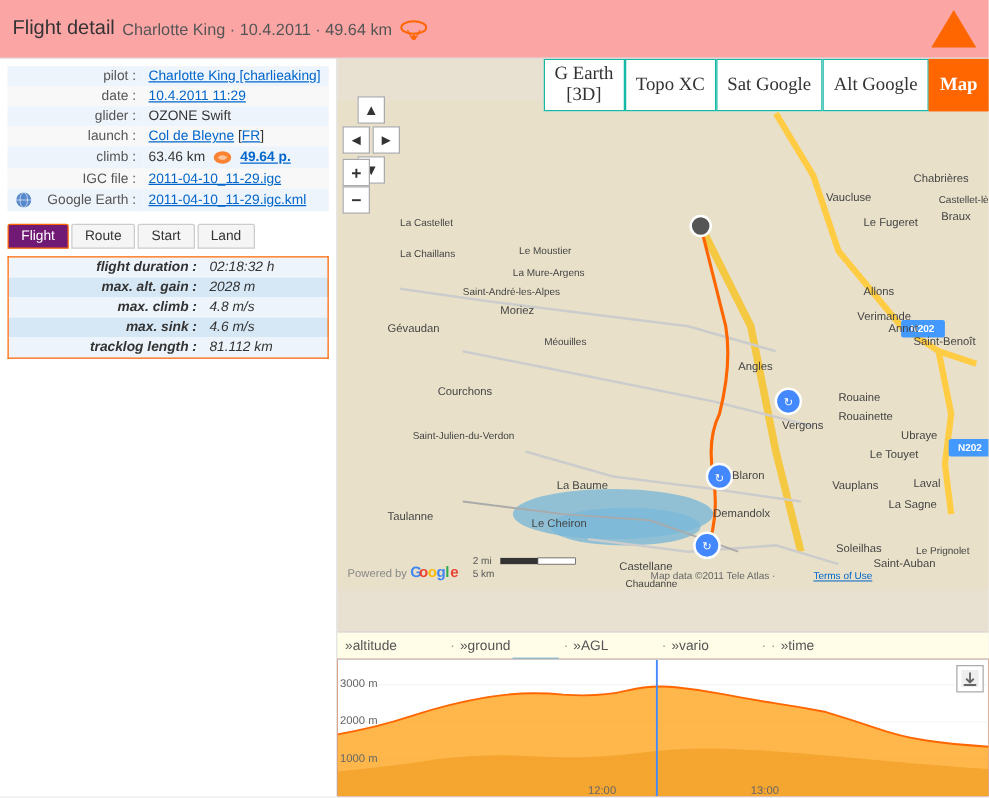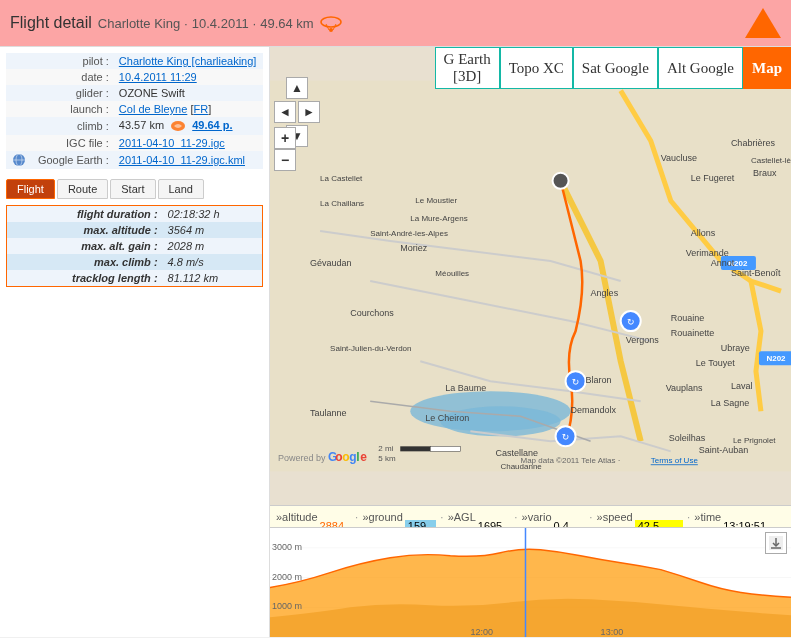--- a/index.html
+++ b/index.html
@@ -19,21 +19,21 @@
     .info-table tr td { padding: 2px 4px; font-size: 11px; }
     .info-table .label { text-align: right; color: #555; white-space: nowrap; padding-right: 6px; }
     .info-table .value { color: #333; }
     .info-table a { color: #0066cc; text-decoration: underline; }
     .info-table tr:nth-child(odd) { background: #eef4fb; }
     .info-table tr:nth-child(even) { background: #f8f8f8; }
 
     
     .tabs { display: flex; gap: 2px; margin-bottom: 6px; }
     .tab { padding: 3px 10px; border: 1px solid #ccc; background: #f5f5f5; cursor: pointer; font-size: 11px; color: #333; border-radius: 2px 2px 0 0; }
-    .tab.active { background: #c2410c; color: white; border-color: #f60; }
+    .tab.active { background: #701a75; color: white; border-color: #f60; }
 
     
     .stats-table { width: 100%; border-collapse: collapse; border: 1px solid #f60; font-style: italic; }
     .stats-table tr td { padding: 2px 4px; font-size: 11px; }
     .stats-table .label { text-align: right; color: #333; font-weight: bold; padding-right: 6px; }
     .stats-table .value { color: #333; }
     .stats-table tr:nth-child(odd) { background: #eef4fb; }
     .stats-table tr:nth-child(even) { background: #d6e8f5; }
 
     
@@ -120,21 +120,21 @@
       </tr>
       <tr>
         <td class="label">launch :</td>
         <td class="value">
           <a href="#">Col de Bleyne</a> [<a href="#">FR</a>]
         </td>
       </tr>
       <tr>
         <td class="label">climb :</td>
         <td class="value">
-          <span>43.57 km</span>
+          <span>63.46 km</span>
           
           <svg width="16" height="14" viewBox="0 0 16 14" style="vertical-align:middle; margin:0 3px;">
             <ellipse cx="8" cy="7" rx="7" ry="5" fill="#f60" opacity="0.8"></ellipse>
             <path d="M4 7 Q8 3 12 7 Q8 11 4 7Z" fill="white" opacity="0.5"></path>
           </svg>
           <a href="#" class="orange-link">49.64 p.</a>
         </td>
       </tr>
       <tr>
         <td class="label">IGC file :</td>
@@ -165,30 +165,30 @@
       <div class="tab">Land</div>
     </div>
 
     <table class="stats-table">
       <tbody>
           <tr>
         <td class="label">flight duration :</td>
         <td class="value">02:18:32 h</td>
       </tr>
       <tr>
-        <td class="label">max. altitude :</td>
-        <td class="value">3564 m</td>
-      </tr>
-      <tr>
         <td class="label">max. alt. gain :</td>
         <td class="value">2028 m</td>
       </tr>
       <tr>
         <td class="label">max. climb :</td>
         <td class="value">4.8 m/s</td>
+      </tr>
+      <tr>
+        <td class="label">max. sink :</td>
+        <td class="value">4.6 m/s</td>
       </tr>
       <tr>
         <td class="label">tracklog length :</td>
         <td class="value">81.112 km</td>
       </tr>
     </tbody>
       </table>
   </div>
 
   <div class="right-panel">
@@ -332,24 +332,20 @@
       <span class="status-item">
         <span class="status-label">»AGL</span>
         <span class="status-value">1695 m</span>
       </span>
       <span class="status-sep">·</span>
       <span class="status-item">
         <span class="status-label">»vario</span>
         <span class="status-value">0.4 m/s</span>
       </span>
       <span class="status-sep">·</span>
-      <span class="status-item">
-        <span class="status-label">»speed</span>
-        <span class="status-value yellow">42.5 km/h</span>
-      </span>
       <span class="status-sep">·</span>
       <span class="status-item">
         <span class="status-label">»time</span>
         <span class="status-value">13:19:51 UTC</span>
       </span>
     </div>
 
     <div class="elevation-chart" style="position:relative;">
       <svg width="100%" height="100%" viewBox="0 0 520 110" preserveAspectRatio="none">
 

